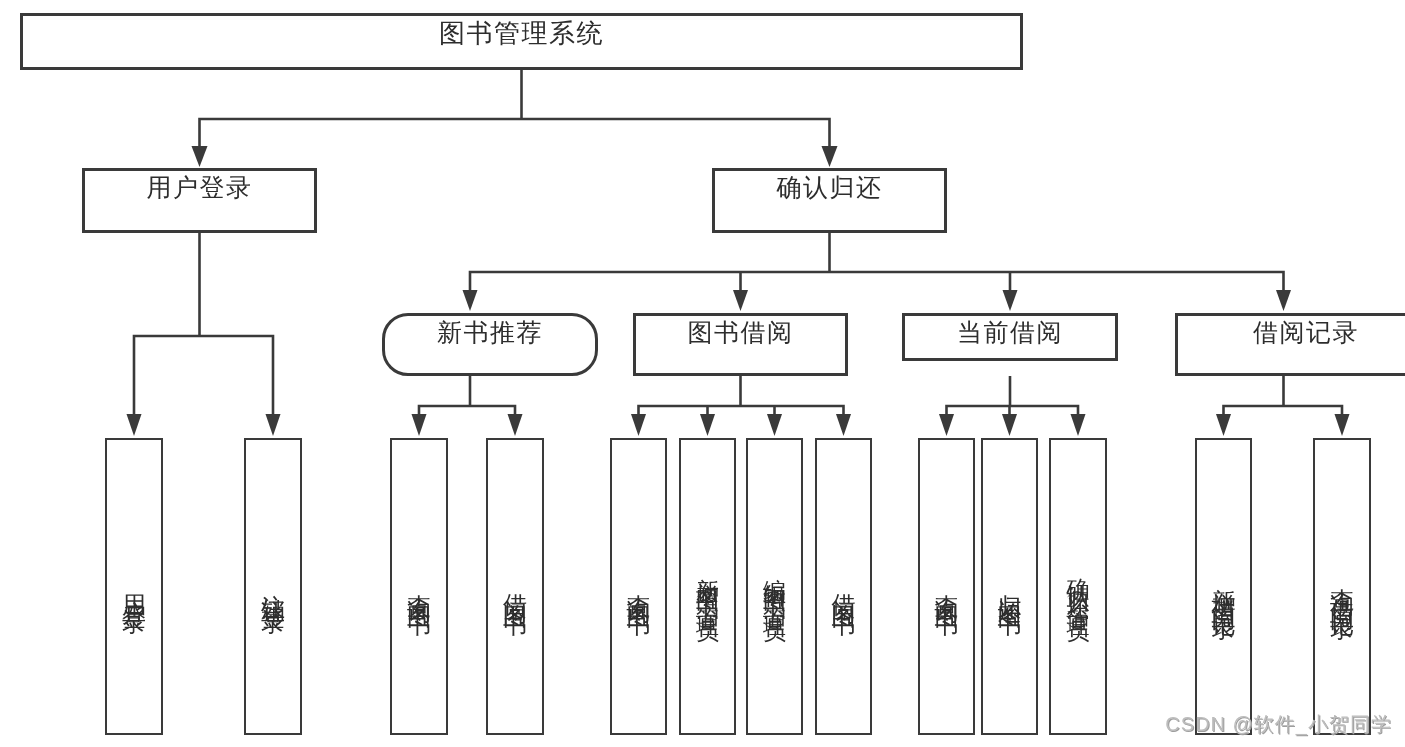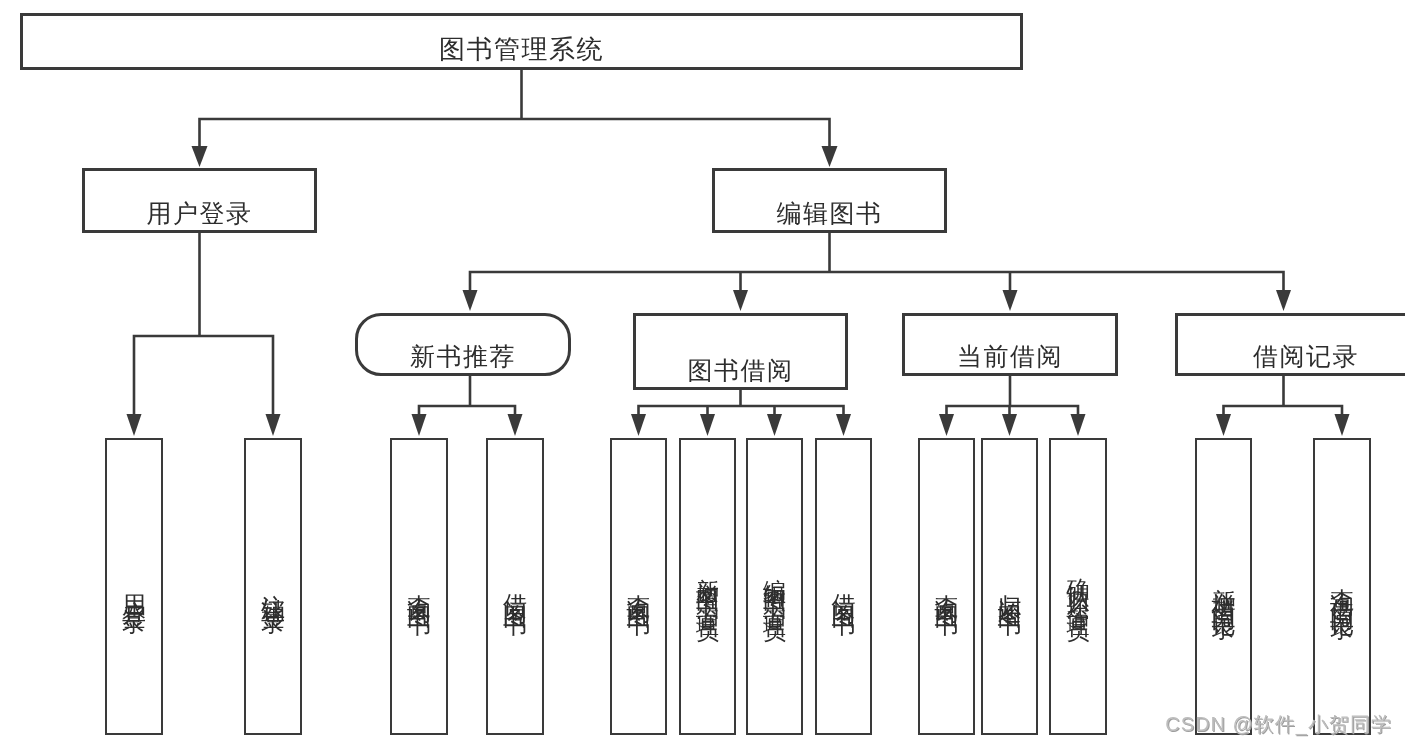--- a/index.html
+++ b/index.html
@@ -22,21 +22,21 @@
     position:absolute;
     left:0;top:0;width:1405px;height:747px;
   }
   .cline{stroke:var(--line);stroke-width:2.6;fill:none;}
   .carrow{fill:var(--line);stroke:none;}
   .box{
     position:absolute;
     background:var(--box-fill);
     border:3px solid var(--line);
     display:flex;
-    align-items:flex-end;
+    align-items:flex-start;
     justify-content:center;
     color:var(--text);
     font-size:25px;
     letter-spacing:1.5px;
     white-space:nowrap;
   }
   .box.root{font-size:26px;}
   .vbox{
     position:absolute;
     background:var(--box-fill);
@@ -118,30 +118,30 @@
   </svg>
 
   <div class="box root" style="left:20px;top:13px;width:1003px;height:57px;">
     <span>图书管理系统</span>
   </div>
 
   <div class="box" style="left:82px;top:168px;width:235px;height:65px;">
     <span>用户登录</span>
   </div>
   <div class="box" style="left:712px;top:168px;width:235px;height:65px;">
-    <span>编辑图书</span>
+    <span>确认归还</span>
   </div>
 
-  <div class="box" style="left:355px;top:313px;width:216px;height:63px;border-radius:26px;">
+  <div class="box" style="left:382px;top:313px;width:216px;height:63px;border-radius:26px;">
     <span>新书推荐</span>
   </div>
-  <div class="box" style="left:633px;top:313px;width:215px;height:77px;">
+  <div class="box" style="left:633px;top:313px;width:215px;height:63px;">
     <span>图书借阅</span>
   </div>
-  <div class="box" style="left:902px;top:313px;width:216px;height:63px;">
+  <div class="box" style="left:902px;top:313px;width:216px;height:48px;">
     <span>当前借阅</span>
   </div>
   <div class="box" style="left:1175px;top:313px;width:262px;height:63px;">
     <span>借阅记录</span>
   </div>
 
   <div class="vbox" style="left:105px;top:438px;width:58px;height:297px;">
     <span>用户登录</span>
   </div>
   <div class="vbox" style="left:244px;top:438px;width:58px;height:297px;">

